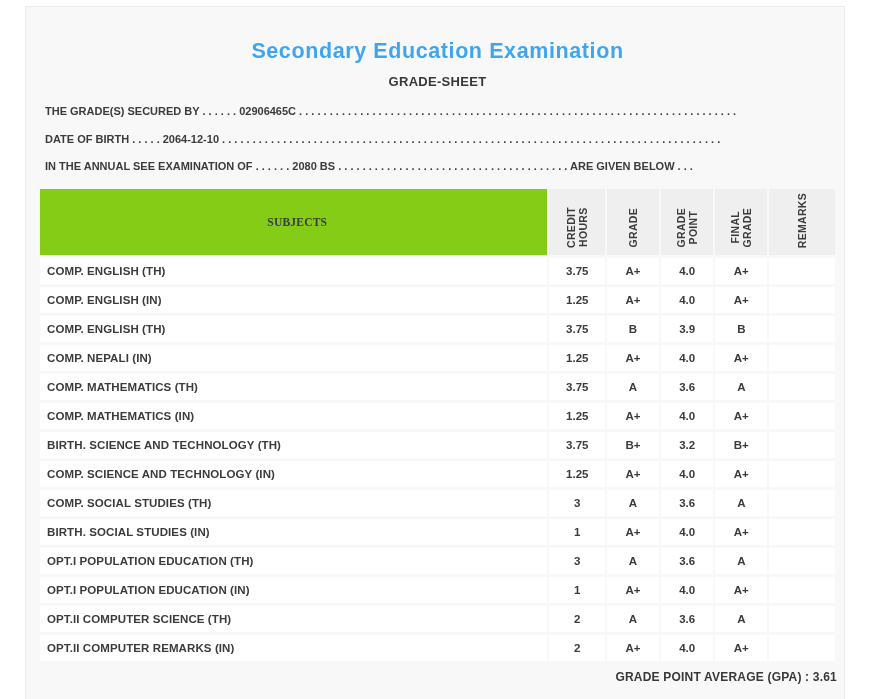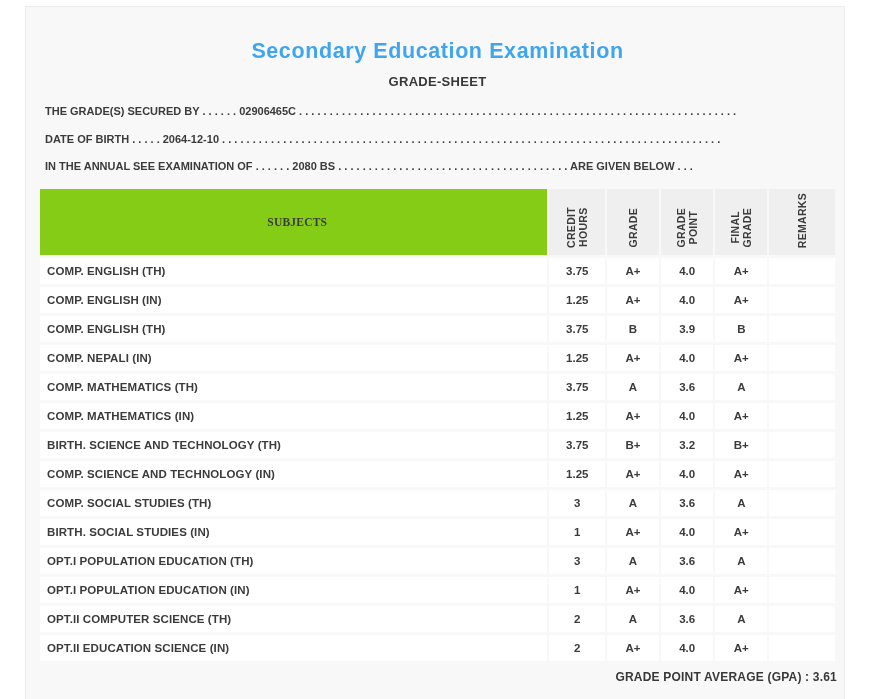--- a/index.html
+++ b/index.html
@@ -246,21 +246,21 @@
         </tr>
         <tr>
           <td class="subj">OPT.II COMPUTER SCIENCE (TH)</td>
           <td class="val">2</td>
           <td class="val">A</td>
           <td class="val">3.6</td>
           <td class="val">A</td>
           <td class="val"></td>
         </tr>
         <tr>
-          <td class="subj">OPT.II EDUCATION SCIENCE (IN)</td>
+          <td class="subj">OPT.II COMPUTER REMARKS (IN)</td>
           <td class="val">2</td>
           <td class="val">A+</td>
           <td class="val">4.0</td>
           <td class="val">A+</td>
           <td class="val"></td>
         </tr>
       </tbody>
     </table>
 
     <div class="gpa">GRADE POINT AVERAGE (GPA) : 3.61</div>

